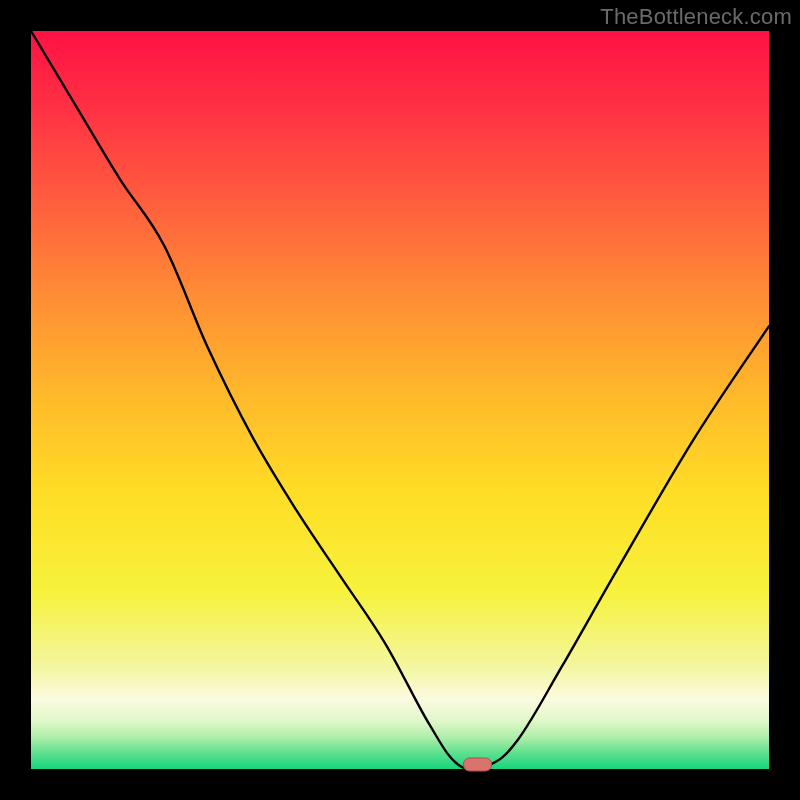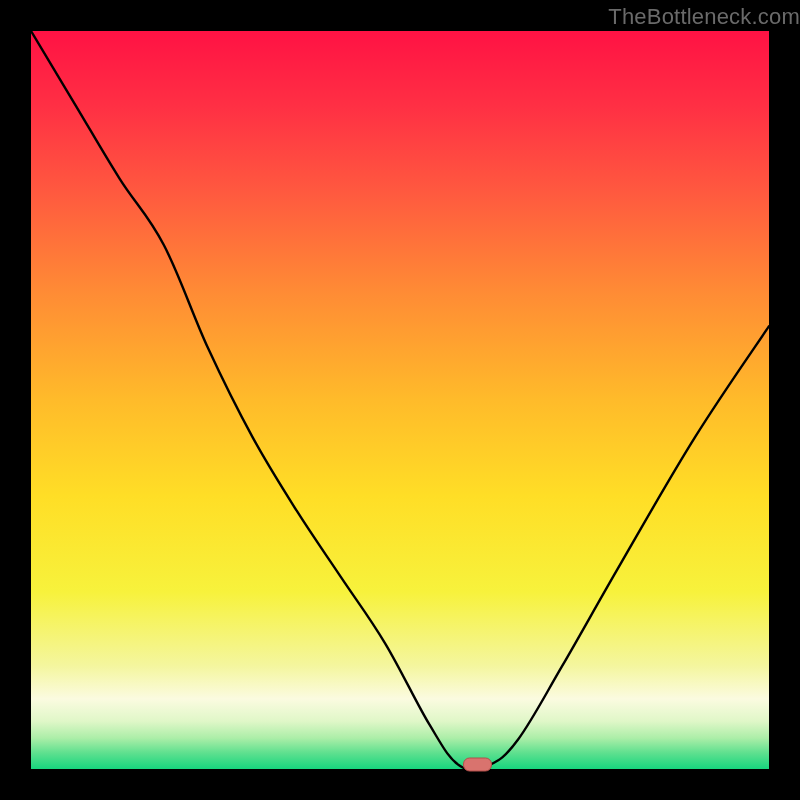--- a/index.html
+++ b/index.html
@@ -11,21 +11,21 @@
     overflow: hidden;
   }
   .container {
     position: relative;
     width: 800px;
     height: 800px;
   }
   .watermark {
     position: absolute;
     top: 4px;
-    right: 0;
+    right: 8px;
     font-family: Arial, Helvetica, sans-serif;
     font-size: 22px;
     font-weight: 500;
     color: #6a6a6a;
     letter-spacing: 0.2px;
     z-index: 10;
   }
   svg {
     display: block;
   }

